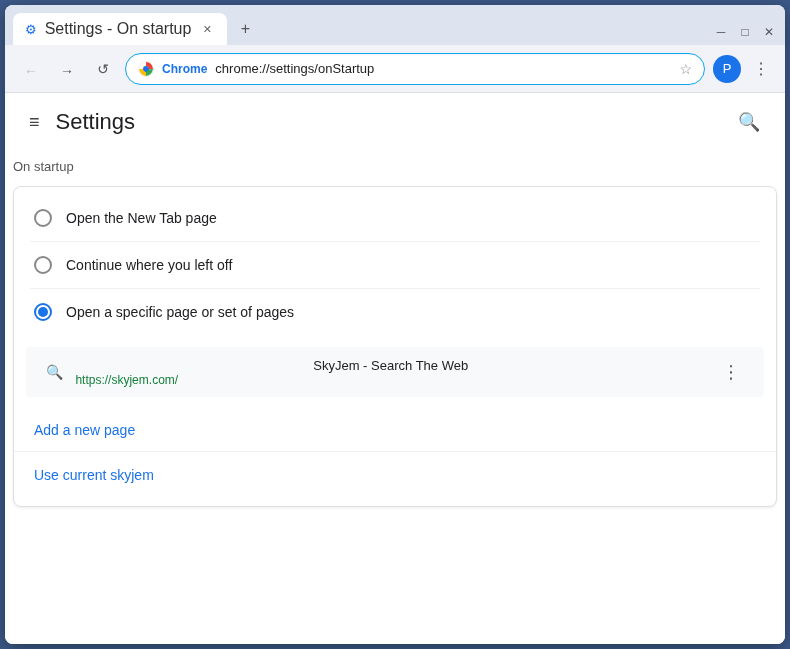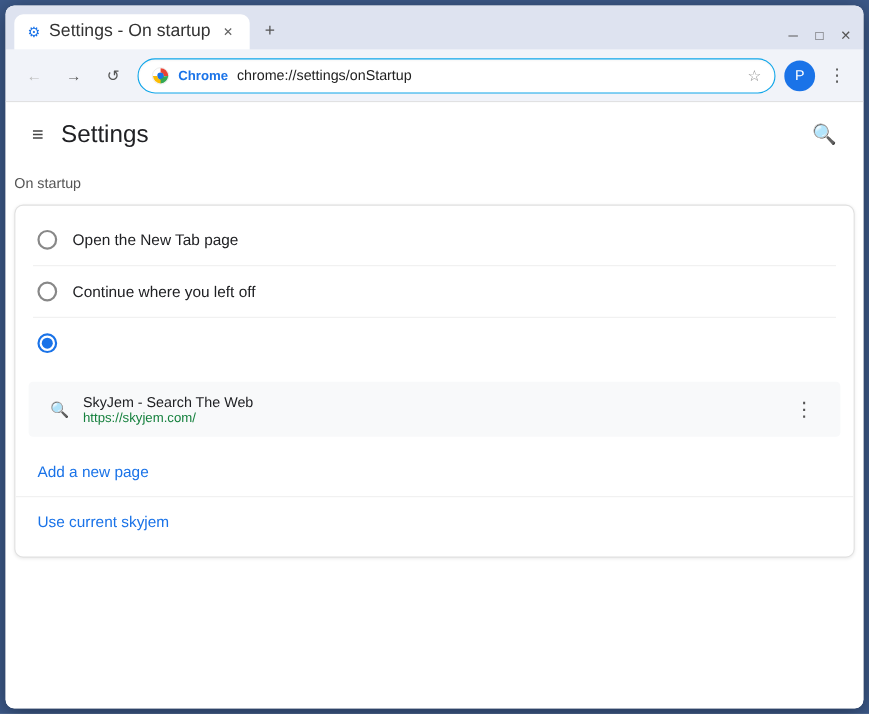--- a/index.html
+++ b/index.html
@@ -287,20 +287,21 @@
       color: #1a73e8;
       font-size: 14px;
     }
     .page-info {
       flex: 1;
     }
     .page-name {
       font-size: 13px;
       color: #202124;
       font-weight: 400;
+      text-align: center;
     }
     .page-url {
       font-size: 12px;
       color: #15803d;
     }
     .entry-menu {
       font-size: 18px;
       color: #555;
       cursor: pointer;
       padding: 4px;
@@ -400,20 +401,21 @@
           <div class="radio-circle"></div>
           <span class="radio-label">Continue where you left off</span>
         </div>
 
         <div class="divider"></div>
 
         <div class="radio-option">
           <div class="radio-circle selected">
             <div class="radio-inner"></div>
           </div>
+          <span class="radio-label">Open a specific page or set of pages</span>
         </div>
 
         <div class="specific-pages-section">
           <div class="page-entry">
             <span class="search-icon-entry">🔍</span>
             <div class="page-info">
               <div class="page-name">SkyJem - Search The Web</div>
               <div class="page-url">https://skyjem.com/</div>
             </div>
             <span class="entry-menu">⋮</span>

